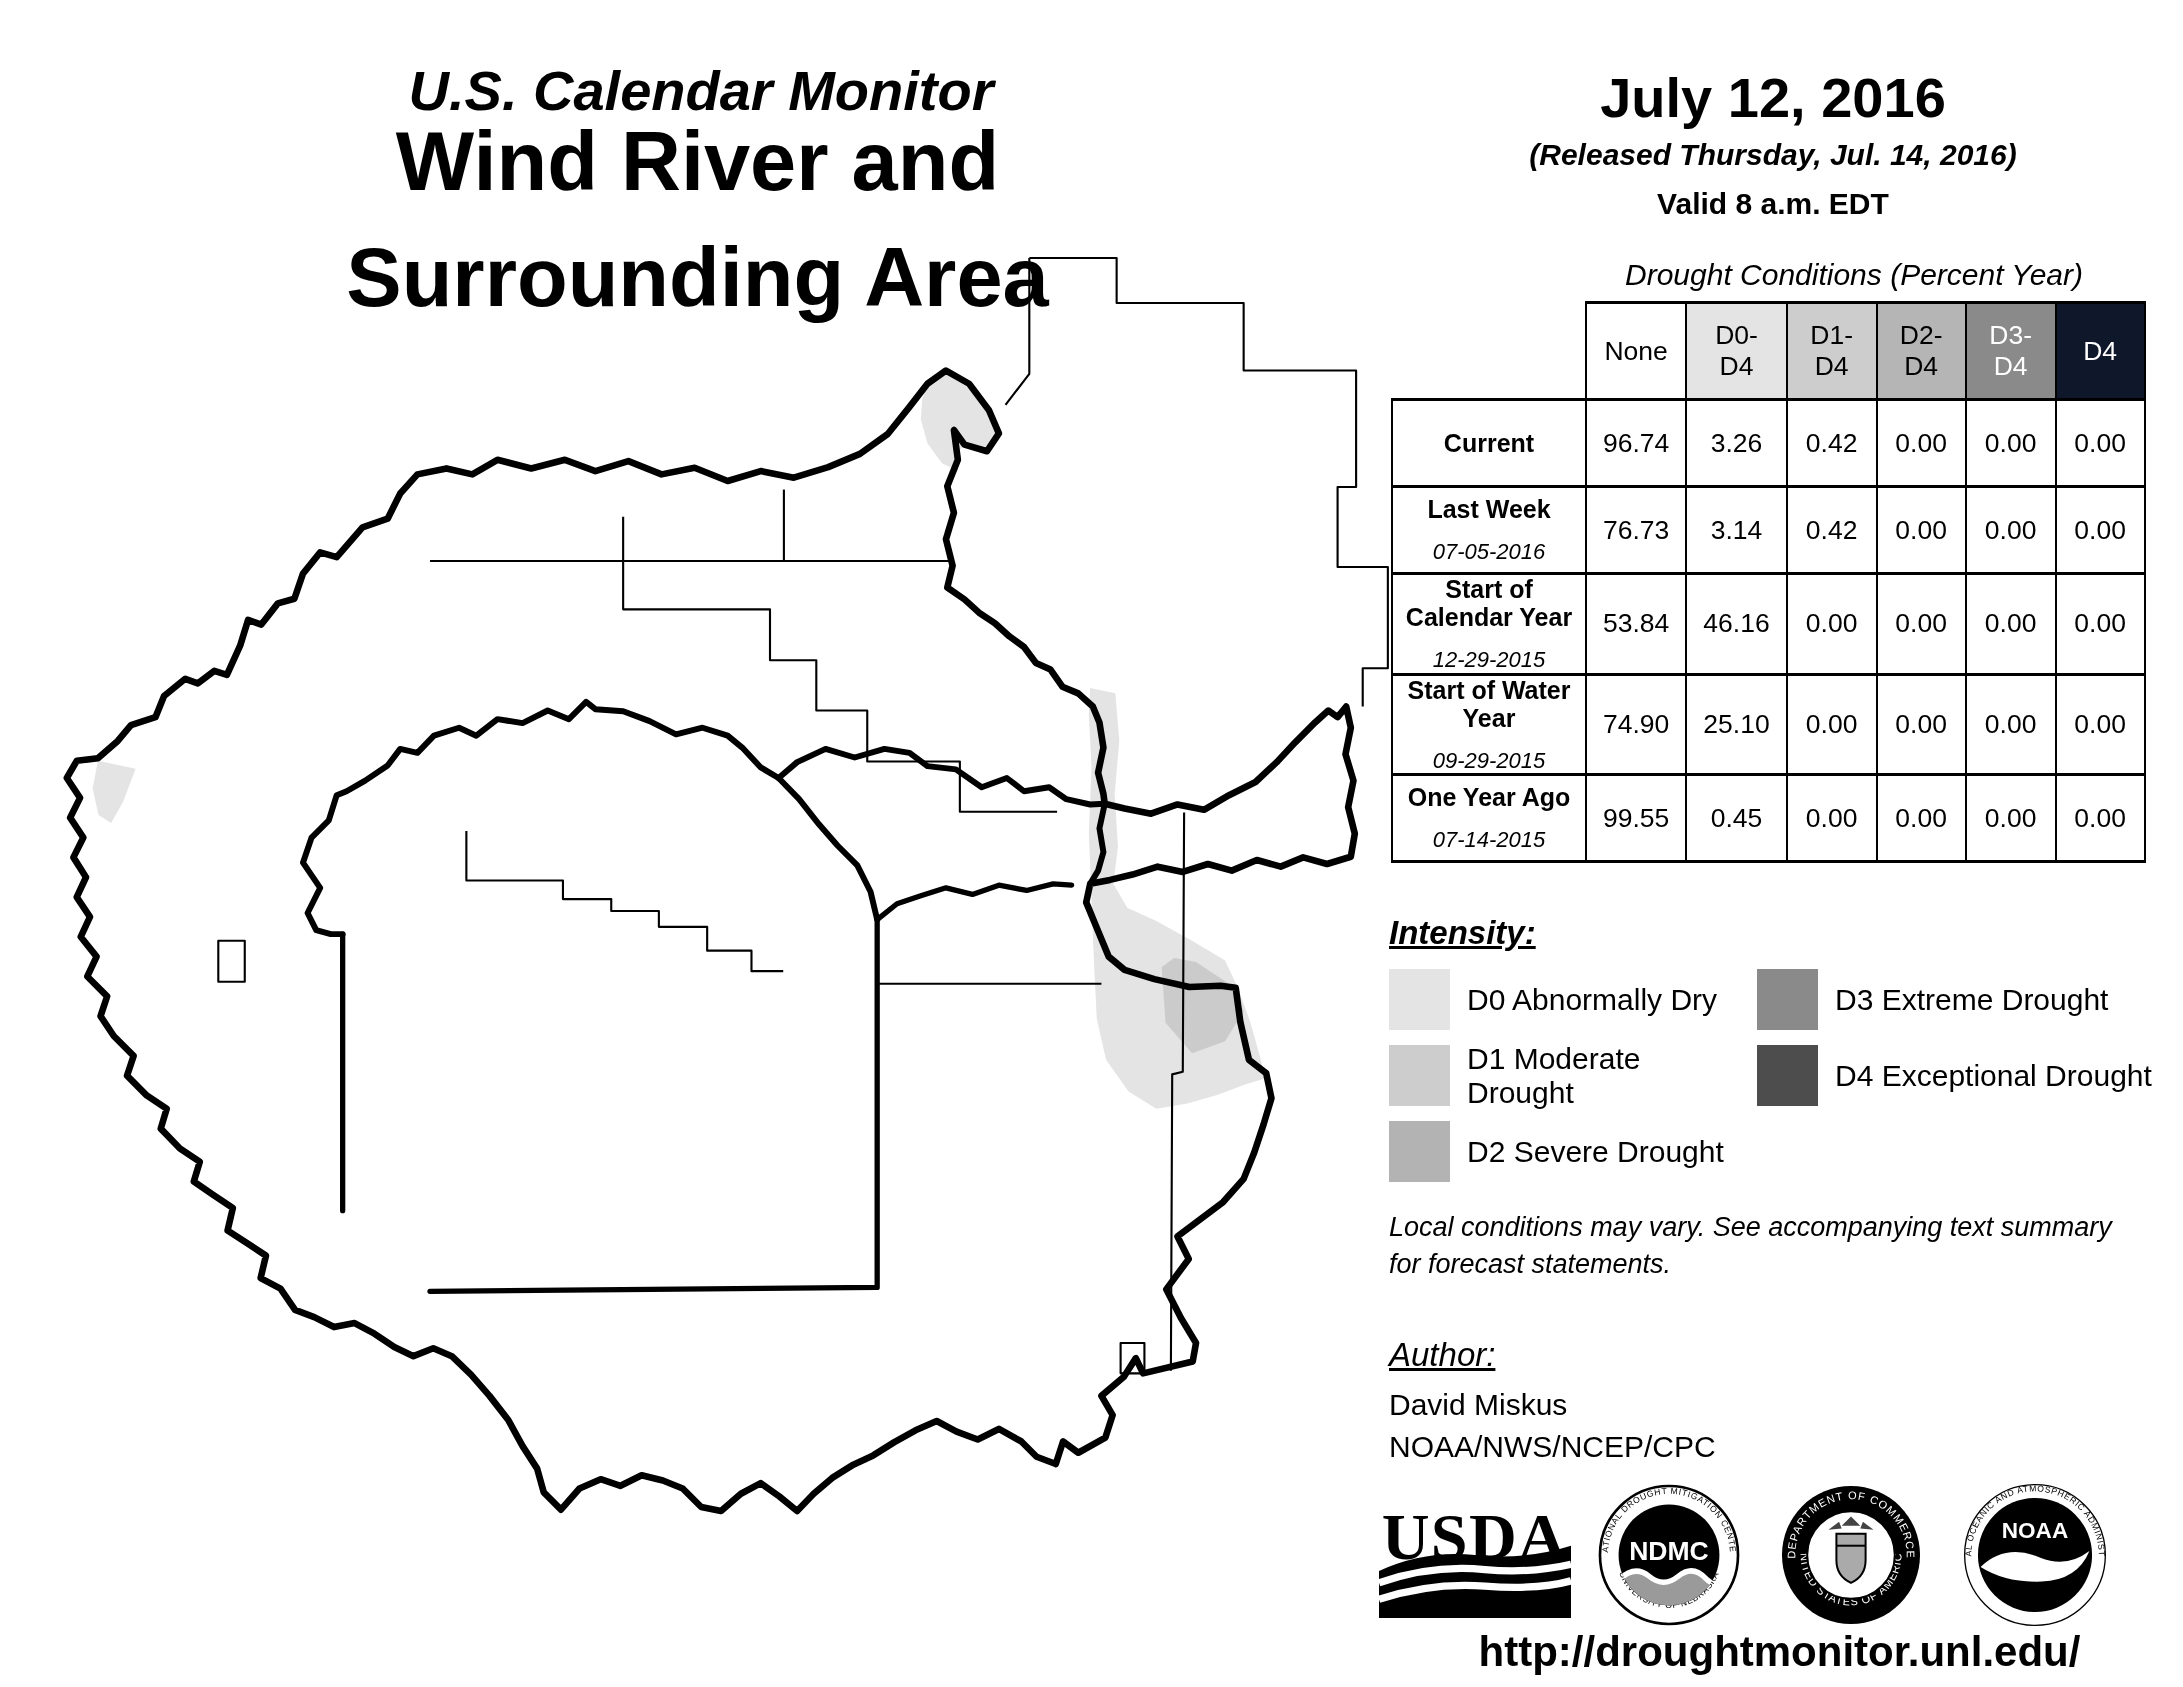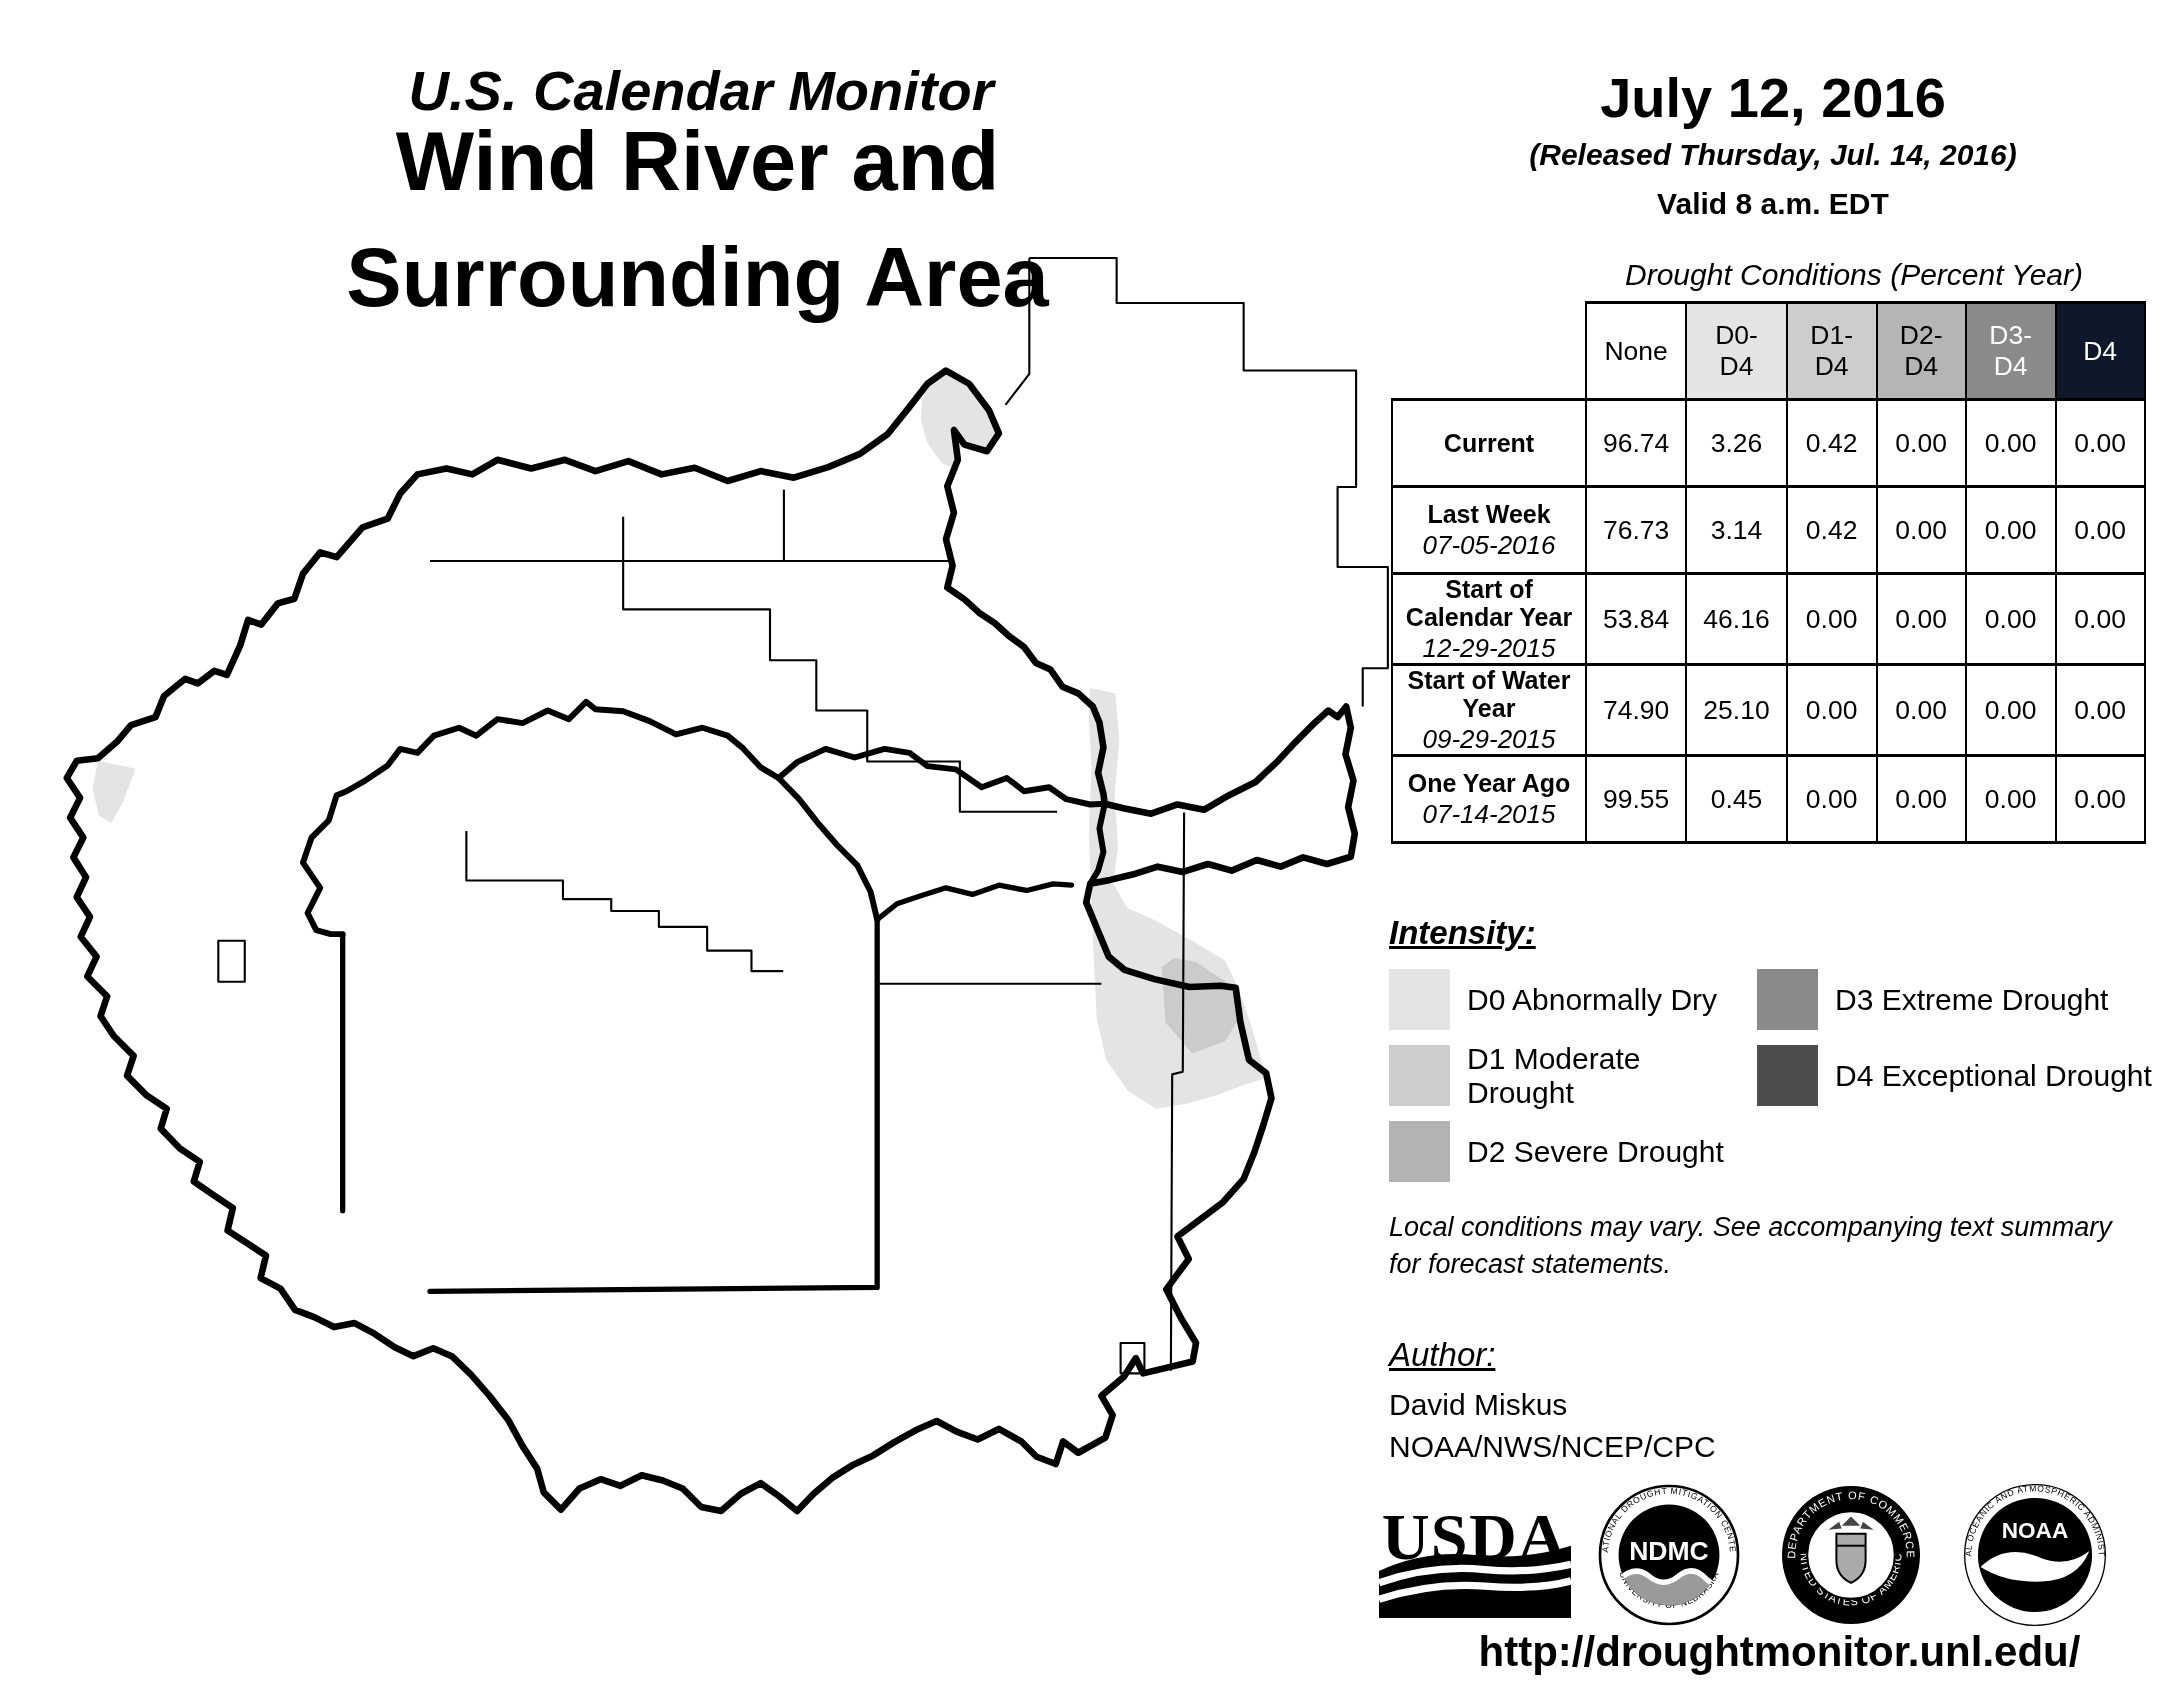--- a/index.html
+++ b/index.html
@@ -25,21 +25,21 @@
   .dmtable{left:1391px;top:301px}
   table{border-collapse:collapse}
   td,th{border:2px solid #000;border-top-width:3.3px;border-bottom-width:3.3px;
         text-align:center;vertical-align:middle;font-size:26.5px;padding:16px}
   th{font-weight:normal;height:56px}
   th.blank{border:none;background:#fff}
   tbody tr{height:87px}
   .hc1{background:#e4e4e4}.hc2{background:#cdcdcd}.hc3{background:#b5b5b5}
   .hc4{background:#8a8a8a;color:#fff}.hc5{background:#0f172a;color:#fff}
   .rowlabel{font-weight:bold;font-size:25px;line-height:1.12;padding:0 0}
-  .rowdate{font-style:italic;font-weight:normal;font-size:26px;display:block;margin-top:3px}
+  .rowdate{font-style:italic;font-weight:normal;font-size:22px;display:block;margin-top:17px}
   
   .intensity{left:1389px;top:914px;font-size:33px;font-style:italic;
              text-decoration:underline;font-weight:bold}
   .legitem{display:flex;align-items:center;height:61px}
   .sw{width:61px;height:61px;margin-right:17px;flex:0 0 61px}
   .sw-d0{background:#e4e4e4}.sw-d1{background:#cdcdcd}.sw-d2{background:#b3b3b3}
   .sw-d3{background:#8a8a8a}.sw-d4{background:#4d4d4d}
   .leglbl{font-size:30px}
   .lg-l{left:1389px;width:357px}.lg-r{left:1757px;width:423px}
   .lgr1{top:969px}.lgr2{top:1045px}.lgr3{top:1121px}

